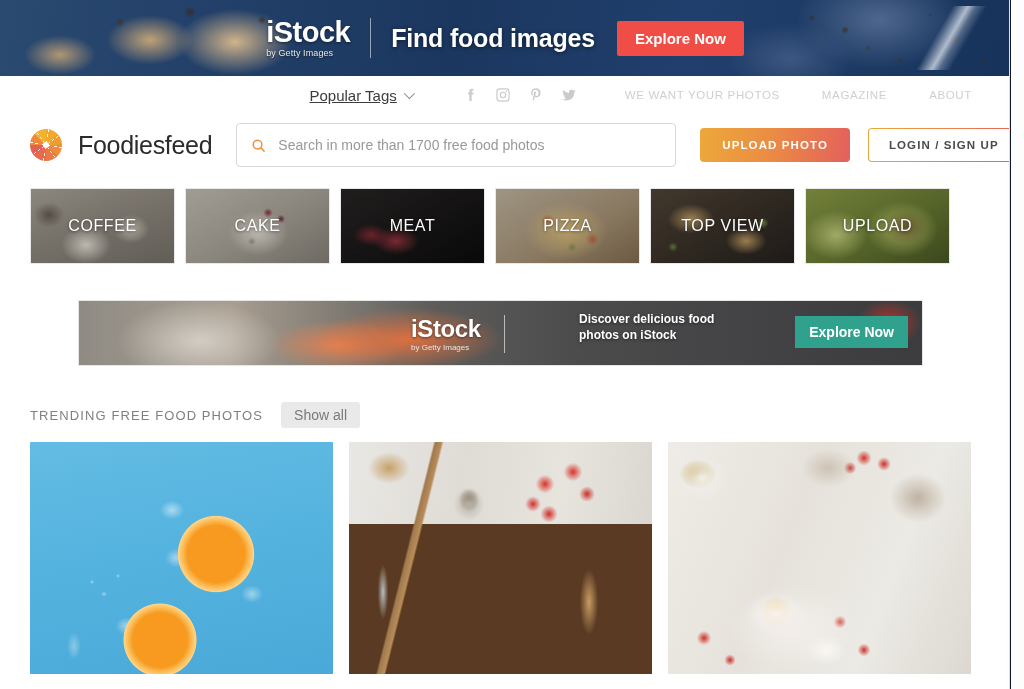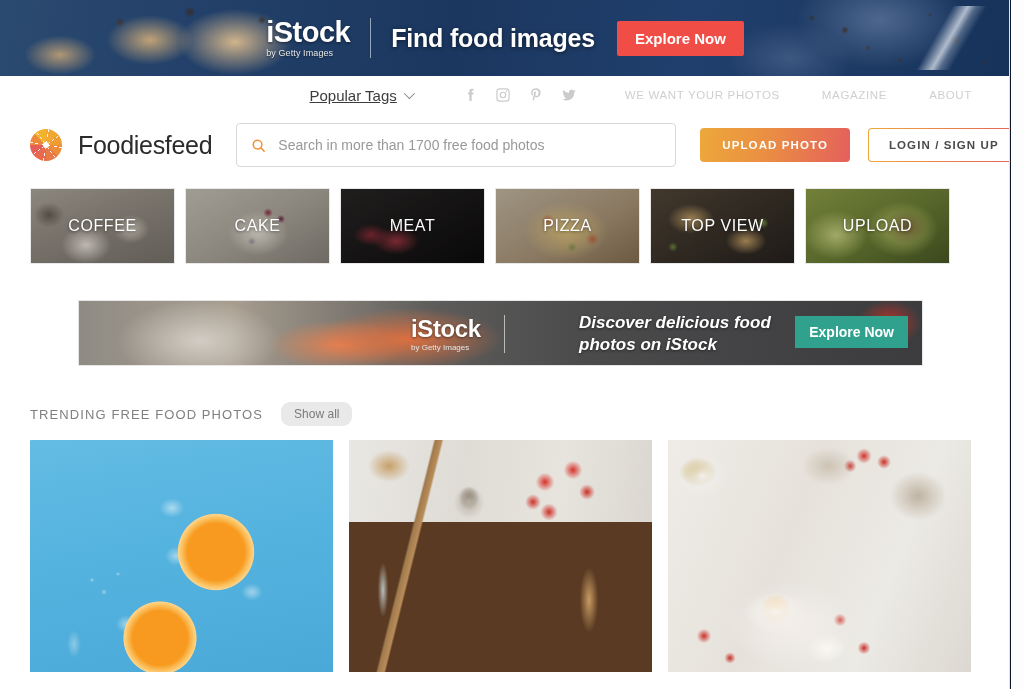--- a/index.html
+++ b/index.html
@@ -230,37 +230,37 @@
   }
   .mb-text { position:absolute; left:500px; top:11px; }
   .mb-istock { position:absolute; left:332px; top:16px; text-align:left; }
   .mb-istock-main {
     color:#ffffff; font-size:24px; font-weight:bold; letter-spacing:-.4px;
     text-shadow:0 1px 3px rgba(0,0,0,.5); line-height:1;
   }
   .mb-istock-sub { color:#e6e6e6; font-size:8px; margin-top:2px; }
   .mb-divider { position:absolute; left:425px; top:14px; width:1px; height:38px; background:rgba(255,255,255,.6); }
   .mb-line {
-    color:#ffffff; font-size:17px; font-weight:bold; line-height:1.32;
-    text-shadow:0 1px 3px rgba(0,0,0,.5); white-space:nowrap;font-style:italic;
+    color:#ffffff; font-size:12px; font-weight:bold; line-height:1.32;
+    text-shadow:0 1px 3px rgba(0,0,0,.5); white-space:nowrap;
   }
   .mb-cta {
     position:absolute; right:14px; top:15px; background:#2fa18c; color:#ffffff;
     font-size:14px; font-weight:bold; padding:8px 14px; border:none; cursor:pointer;
     font-family:"Liberation Sans", sans-serif; white-space:nowrap;
   }
 
   
   .trending-head {
     display:flex; align-items:center; gap:18px; padding:36px 38px 0 30px;
   }
   .trending-title { font-size:13px; color:#808080; letter-spacing:1.1px; }
   .show-all {
-    background:#e9e9e9; color:#7a7a7a; font-size:12px; border:none; cursor:pointer;
-    padding:5px 13px; border-radius:9px; font-family:"Liberation Sans", sans-serif;
+    background:#e9e9e9; color:#7a7a7a; font-size:14px; border:none; cursor:pointer;
+    padding:5px 13px; border-radius:3px; font-family:"Liberation Sans", sans-serif;
   }
 
   
   .grid { display:flex; gap:16px; padding:14px 38px 0 30px; }
   .card { width:303px; height:232px; overflow:hidden; position:relative; cursor:pointer; }
   .ph-oranges {
     position:absolute; inset:0;
     background:
       radial-gradient(circle 46px at 186px 112px, #f79a1f 0%, #f79a1f 62%, #fbbf5c 74%, #fdd489 82%, transparent 84%),
       radial-gradient(circle 44px at 130px 198px, #f79a1f 0%, #f79a1f 62%, #fbbf5c 74%, #fdd489 82%, transparent 84%),

